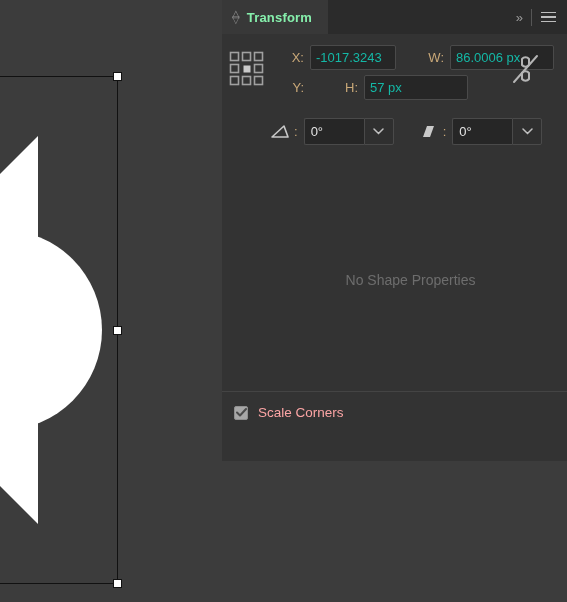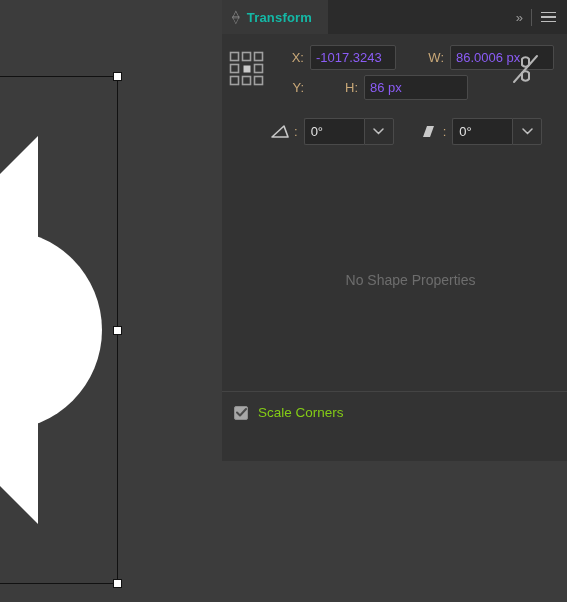--- a/index.html
+++ b/index.html
@@ -48,21 +48,21 @@
     display: flex; align-items: center; gap: 7px;
     height: 34px; padding: 0 16px 0 10px;
     background: #383838;
     cursor: pointer;
   }
   .tab-arrows {
     display: flex; flex-direction: column; align-items: center;
     line-height: 0.62; font-size: 10px; color: #8d8d8d;
   }
   .tab-label {
-    font-size: 13px; font-weight: bold; color: #14b8a6;
+    font-size: 13px; font-weight: bold; color: #86efac;
     letter-spacing: .2px;
   }
   .header-right {
     margin-left: auto; display: flex; align-items: center;
     gap: 9px; padding-right: 11px;
   }
   .chev-dbl { font-size: 13px; color: #9a9a9a; letter-spacing: -1px; cursor: pointer; }
   .hdr-sep { width: 1px; height: 17px; background: #565656; }
   .hamburger { display: flex; flex-direction: column; gap: 3px; cursor: pointer; }
   .hamburger i { display: block; width: 15px; height: 1.5px; background: #bdbdbd; }
@@ -77,21 +77,21 @@
   }
   .fields { position: absolute; left: 55px; top: 8px; }
   .frow { display: flex; align-items: center; height: 30px; }
   .lbl {
     font-size: 13px; color: #c9a878; width: 27px;
     text-align: right; margin-right: 6px; user-select: none;
   }
   .lbl.w { width: 30px; margin-left: 18px; }
   .inp {
     background: #262626; border: 1px solid #4a4a4a; border-radius: 2px;
-    height: 25px; font-size: 13px; color: #8b5cf6;
+    height: 25px; font-size: 13px; color: #14b8a6;
     padding: 0 5px; display: flex; align-items: center;
     overflow: hidden; white-space: nowrap; cursor: text;
   }
   .inp.xy { width: 86px; }
   .inp.wh { width: 104px; }
   .chain {
     position: absolute; left: 288px; top: 18px;
     width: 30px; height: 34px; cursor: pointer;
   }
 
@@ -129,21 +129,21 @@
 
   
   .checks { position: absolute; left: 0; top: 398px; width: 345px; }
   .crow { display: flex; align-items: center; height: 29px; padding-left: 12px; cursor: pointer; }
   .cbox {
     width: 14px; height: 14px; background: #a7a7a7;
     border: 1px solid #8f8f8f; border-radius: 2px;
     display: flex; align-items: center; justify-content: center;
     margin-right: 10px; flex: none;
   }
-  .clabel { font-size: 13.5px; color: #84cc16; }
+  .clabel { font-size: 13.5px; color: #fca5a5; }
 </style>
 </head>
 <body>
 
 <div id="root">
 
   <div class="canvas">
 
     <div class="artwork-clip">
       <svg width="180" height="508" viewBox="0 0 180 508">
@@ -209,21 +209,21 @@
       <div class="fields">
         <div class="frow">
           <span class="lbl">X:</span>
           <span class="inp xy">-1017.3243</span>
           <span class="lbl w">W:</span>
           <span class="inp wh">86.0006 px</span>
         </div>
         <div class="frow">
           <span class="lbl">Y:</span>
           <span class="lbl w">H:</span>
-          <span class="inp wh">86 px</span>
+          <span class="inp wh">57 px</span>
         </div>
       </div>
 
       <div class="chain">
         <svg width="30" height="34" viewBox="0 0 30 34">
           <g stroke="#b5b5b5" stroke-width="2" fill="none" stroke-linecap="round">
             <path d="M12 7 a4.5 4.5 0 0 1 7 0 l0 6 a4.5 4.5 0 0 1 -7 0 Z"></path>
             <path d="M12 21 a4.5 4.5 0 0 1 7 0 l0 6 a4.5 4.5 0 0 1 -7 0 Z"></path>
             <path d="M4 30 L27 4"></path>
           </g>

